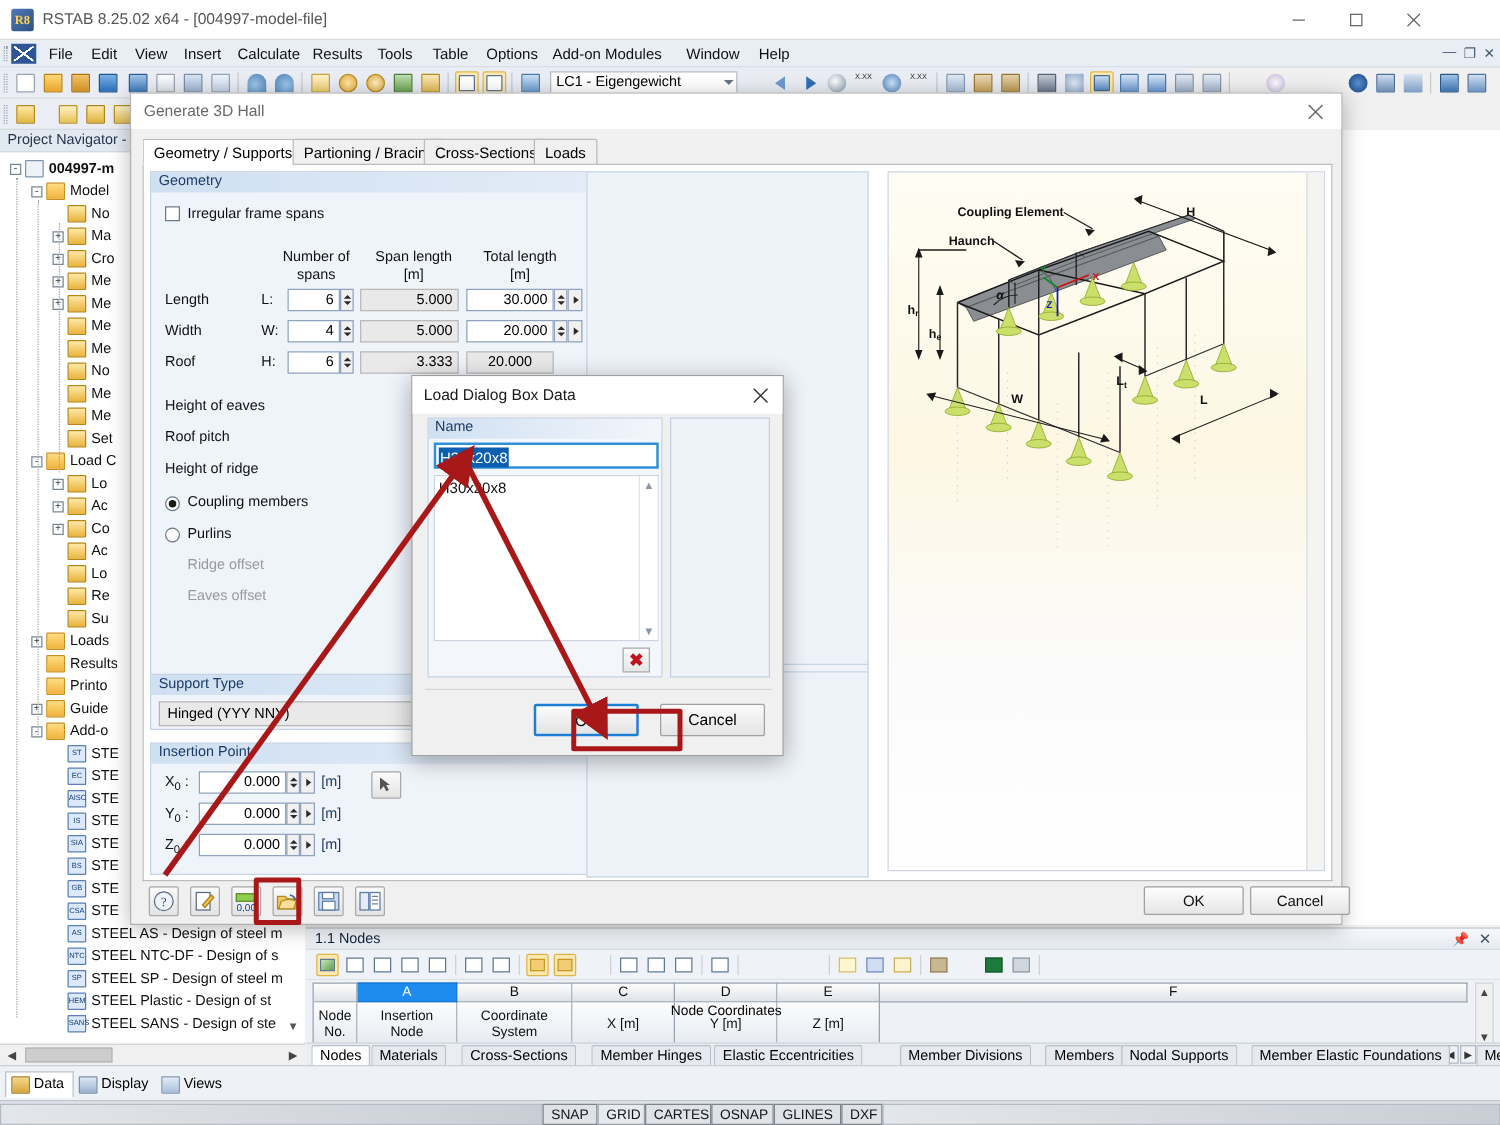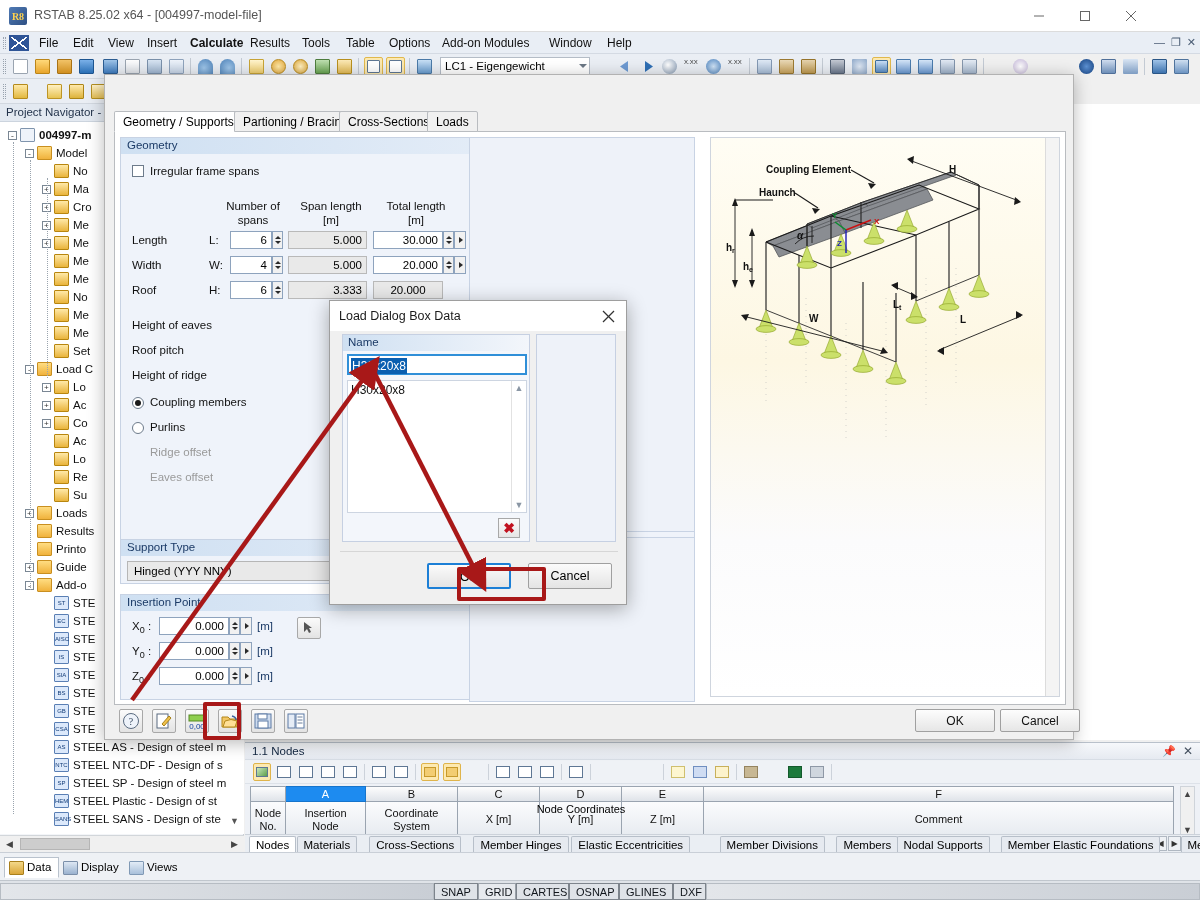--- a/index.html
+++ b/index.html
@@ -276,21 +276,21 @@
     </div>
   </div>
 
   <div class="menubar">
     <div class="grip"></div>
     <div class="mb-logo"></div>
     <div class="menu-item" style="left:33px;">File</div>
     <div class="menu-item" style="left:67px;">Edit</div>
     <div class="menu-item" style="left:102px;">View</div>
     <div class="menu-item" style="left:141px;">Insert</div>
-    <div class="menu-item" style="left:184px;font-weight:bold;">Calculate</div>
+    <div class="menu-item" style="left:184px;">Calculate</div>
     <div class="menu-item" style="left:244px;">Results</div>
     <div class="menu-item" style="left:296px;">Tools</div>
     <div class="menu-item" style="left:340px;">Table</div>
     <div class="menu-item" style="left:383px;">Options</div>
     <div class="menu-item" style="left:436px;">Add-on Modules</div>
     <div class="menu-item" style="left:543px;">Window</div>
     <div class="menu-item" style="left:601px;">Help</div>
     <div class="mdi-btns">
       <span>—</span>
       <span>❐</span>
@@ -803,23 +803,20 @@
           <div>X [m]</div>
         </div>
         <div class="tsubcell" style="width: 82px;">
           <div></div>
           <div>Y [m]</div>
         </div>
         <div class="tsubcell" style="width: 82px;">
           <div></div>
           <div>Z [m]</div>
         </div>
-        <div class="tsubcell" style="width: 470px;">
-          <div>Comment</div>
-        </div>
       </div>
     <div class="tvs">
       <div class="a" style="top:0;">▲</div>
       <div class="a" style="bottom:0;">▼</div>
     </div>
 
     <div class="sheet-tabs" id="sheettabs">
       <div class="nav-arrows">
         <div>|◀</div>
         <div>◀</div>
@@ -860,20 +857,29 @@
     <div class="sbtn" style="left:434px;width:44px;">SNAP</div>
     <div class="sbtn out" style="left:478px;width:38px;">GRID</div>
     <div class="sbtn" style="left:516px;width:53px;">CARTES</div>
     <div class="sbtn" style="left:569px;width:50px;">OSNAP</div>
     <div class="sbtn" style="left:619px;width:54px;">GLINES</div>
     <div class="sbtn" style="left:673px;width:33px;">DXF</div>
     <div class="sfill" style="left:706px;width:494px;"></div>
   </div>
 
   <div class="dlg">
+    <div class="dlg-title">
+      <div class="t">Generate 3D Hall</div>
+      <div class="x">
+        <svg width="13" height="13">
+            <line x1="1" y1="1" x2="12" y2="12" stroke="#666" stroke-width="1.2"></line>
+            <line x1="12" y1="1" x2="1" y2="12" stroke="#666" stroke-width="1.2"></line>
+          </svg>
+      </div>
+    </div>
 
     <div class="tabs">
       <div class="tab active" style="left:0;">Geometry / Supports</div>
       <div class="tab" style="left:120px;">Partioning / Bracing</div>
       <div class="tab" style="left:225px;">Cross-Sections</div>
       <div class="tab" style="left:313px;">Loads</div>
     </div>
 
     <div class="dlg-body">
 

